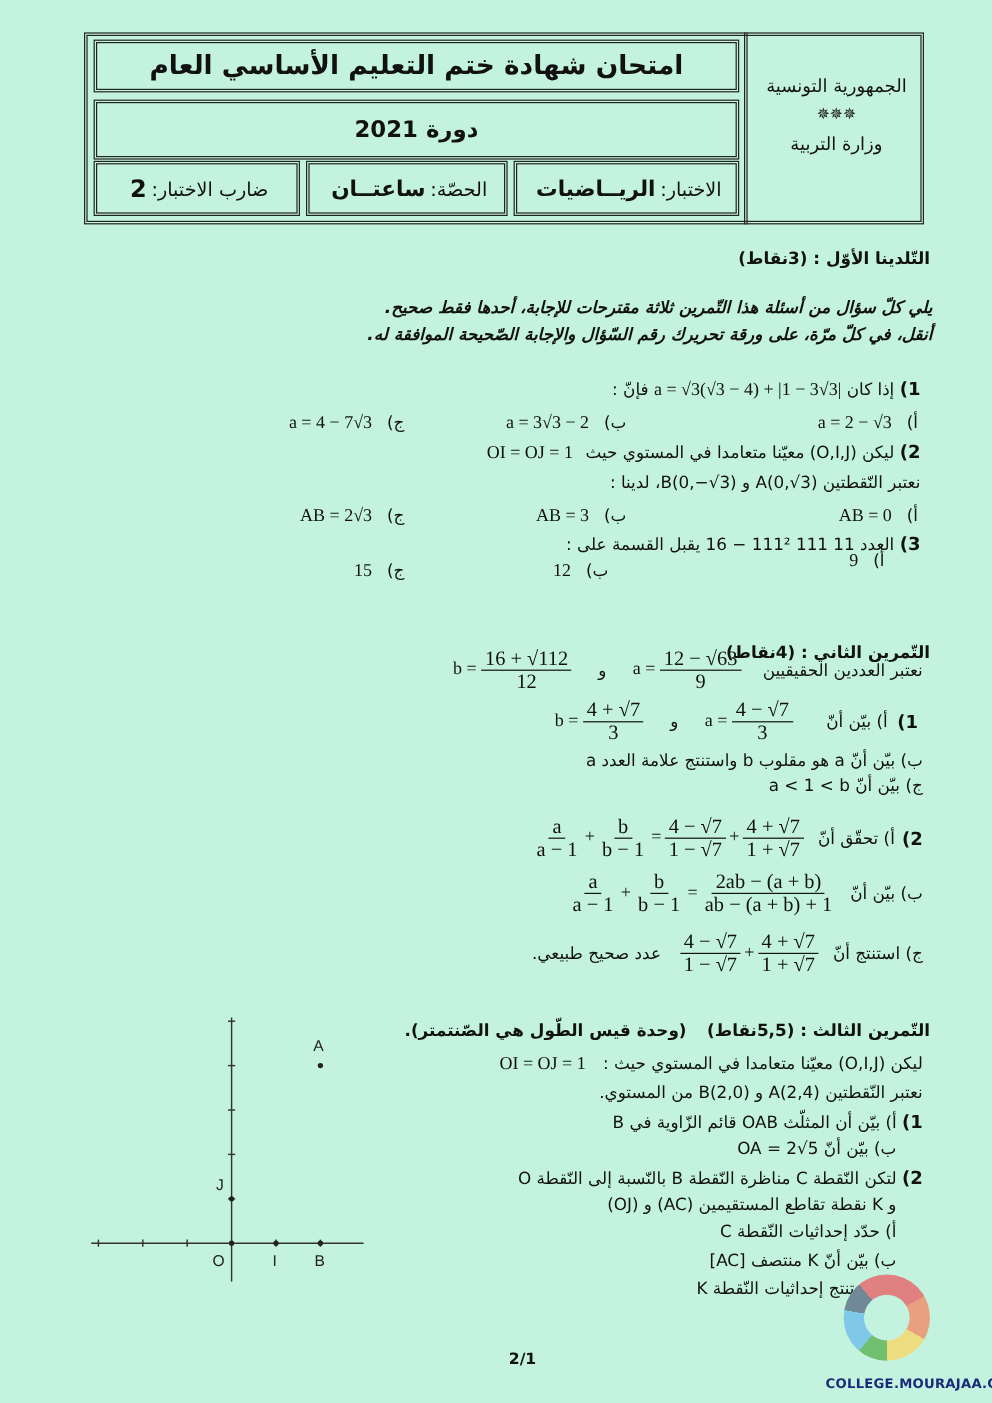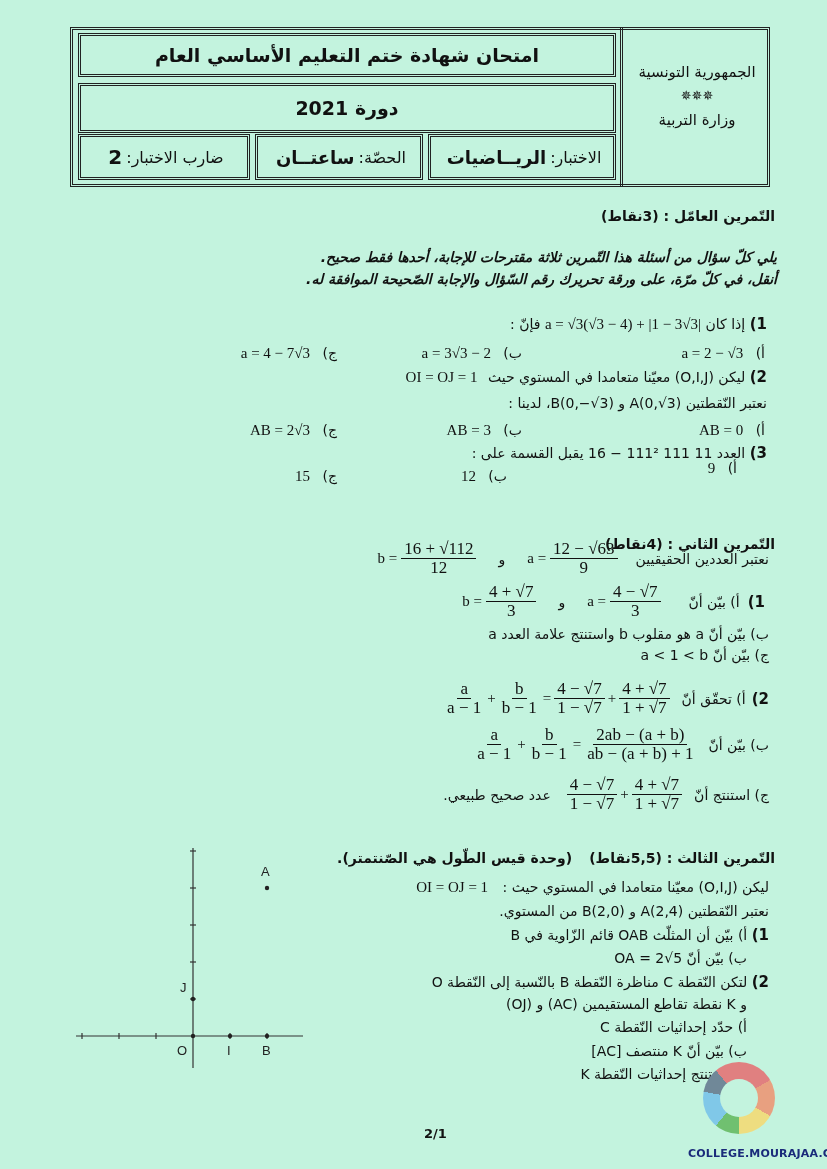--- a/index.html
+++ b/index.html
@@ -11,21 +11,21 @@
   }
   .abs { position:absolute; }
   .rtl { direction:rtl; unicode-bidi:embed; }
 
   
   .frame { left:70px; top:27px; width:700px; height:160px; border:3px double #222; box-sizing:border-box; }
   .divider-v { left:620px; top:27px; width:0; height:160px; border-left:3px double #222; }
   .box { border:3px double #222; box-sizing:border-box; display:flex; align-items:center; justify-content:center; }
   .ministry { left:624px; top:60px; width:146px; text-align:center; font-size:15px; line-height:24px; }
 
-  .title-box { left:78px; top:33px; width:538px; height:44px; font-size:19px; font-weight:bold; }
+  .title-box { left:78px; top:33px; width:538px; height:44px; font-size:22px; font-weight:bold; }
   .year-box { left:78px; top:83px; width:538px; height:50px; font-size:19px; font-weight:bold; }
   .cell { top:134px; height:46px; font-size:16px; }
   .cell b { font-size:18px; margin:0 4px; }
 
   .ex-title { font-size:14px; font-weight:bold; }
   .instr { font-size:14px; font-weight:bold; font-style:italic; }
   .q { font-size:14px; }
   .qn { font-weight:bold; font-size:15px; }
   .m { font-family:"Liberation Serif", serif; font-size:15px; }
   .frac { display:inline-flex; flex-direction:column; align-items:center; vertical-align:middle; font-family:"Liberation Serif", serif; font-size:17px; line-height:18px; }
@@ -59,21 +59,21 @@
 </div>
 <div class="abs box cell rtl" style="left:255px; width:168px;">
   <span>الحصّة:</span>
   <b>ساعتــان</b>
 </div>
 <div class="abs box cell rtl" style="left:78px; width:172px;">
   <span>ضارب الاختبار:</span>
   <b style="font-size:20px;">2</b>
 </div>
 
-<div class="abs rtl ex-title" style="right:52px; top:208px;">التّمرين العامّل : (3نقاط)</div>
+<div class="abs rtl ex-title" style="right:52px; top:208px;">التّلدينا الأوّل : (3نقاط)</div>
 <div class="abs rtl instr" style="right:50px; top:249px;">يلي كلّ سؤال من أسئلة هذا التّمرين ثلاثة مقترحات للإجابة، أحدها فقط صحيح.</div>
 <div class="abs rtl instr" style="right:50px; top:271px;">أنقل، في كلّ مرّة، على ورقة تحريرك رقم السّؤال والإجابة الصّحيحة الموافقة له.</div>
 
 <div class="abs rtl q" style="right:60px; top:315px;">
   <span class="qn">1)</span>
   <span>إذا كان</span>
   <span class="m" dir="ltr" style="unicode-bidi:isolate;">a = √3(√3 − 4) + |1 − 3√3|</span>
   <span>فإنّ :</span>
 </div>
 <div class="abs rtl q" style="right:62px; top:345px;">

